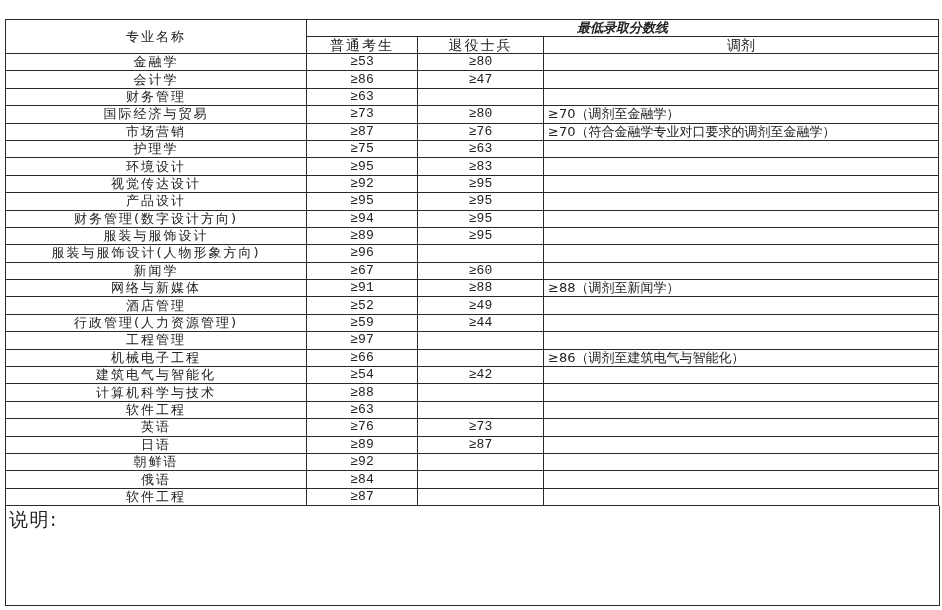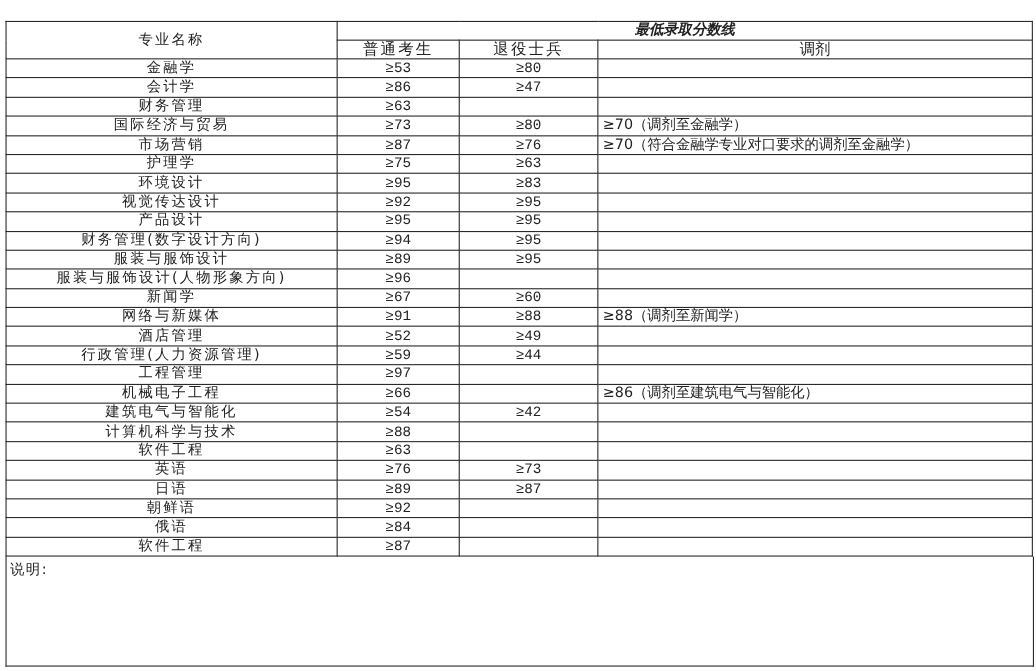--- a/index.html
+++ b/index.html
@@ -12,21 +12,21 @@
     font-size: 13px; font-weight: normal; white-space: nowrap; overflow: hidden;
   }
   table.grid th.title { font-weight: bold; font-size: 13px; height: 16px; font-style: italic; }
   table.grid th.sub { height: 16px; font-size: 14px; }
   .c { text-align: center; }
   .l { text-align: left; padding-left: 4px !important; }
   .name { letter-spacing: 2px; }
   .score { font-family: Liberation Mono, monospace; font-size: 14px; }
   .note-box {
     border: 1.5px solid #2a2a2a; border-top: none; width: 930px; height: 96px;
-    padding: 3px 0 0 3px; box-sizing: content-box; font-size: 13px; line-height: 20.5px;
+    padding: 3px 0 0 3px; box-sizing: content-box; font-size: 19px; line-height: 20.5px;
     letter-spacing: 1.5px;
   }
   .note-box div { white-space: normal; }
 </style>
 </head>
 <body>
 
 <div class="sheet">
   <table class="grid">
     <colgroup>

